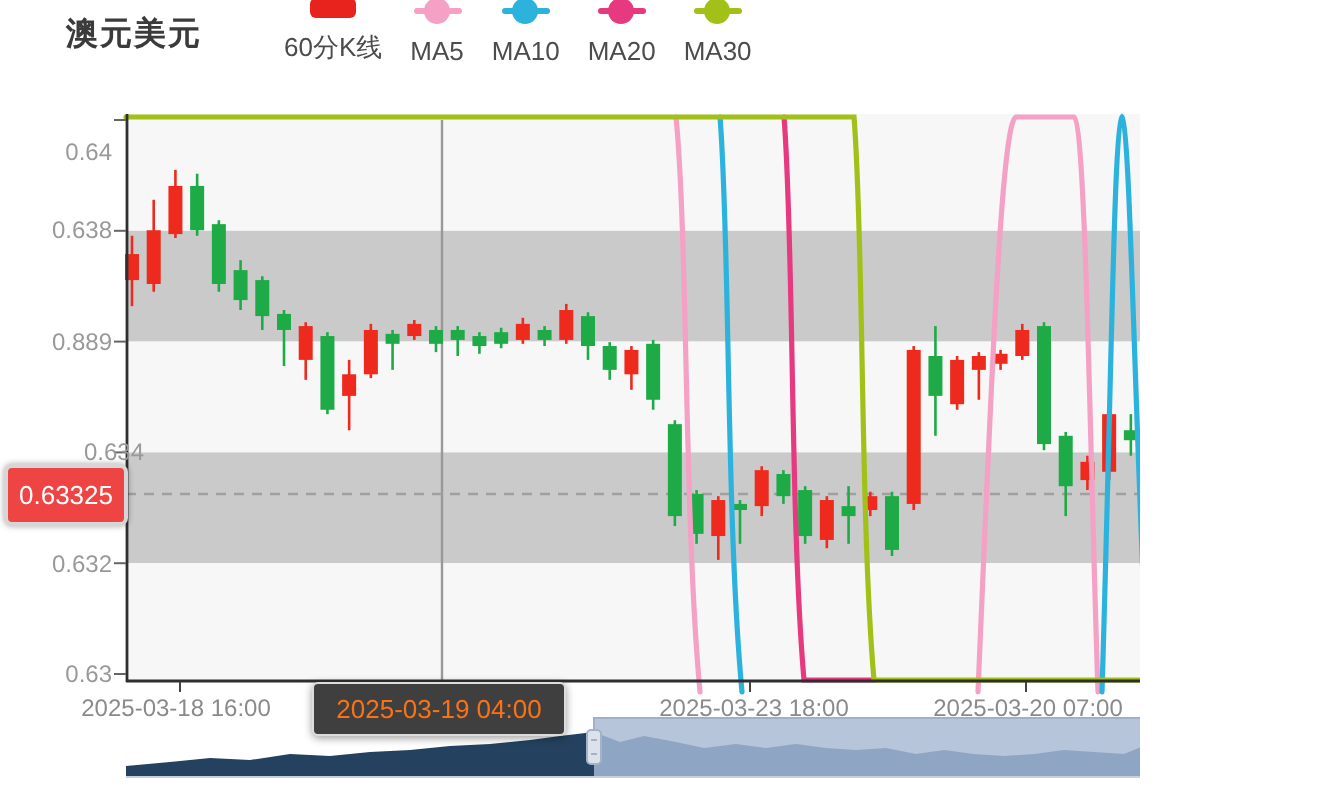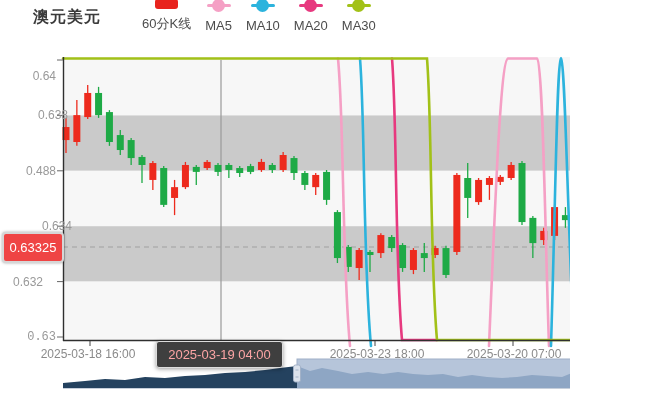--- a/index.html
+++ b/index.html
@@ -13,21 +13,21 @@
   .legend-item .linemark{position:relative;width:24px;height:13px;}
   .legend-item .linemark .bar{position:absolute;left:0;top:5px;width:24px;height:3px;border-radius:2px;}
   .legend-item .linemark .dot{position:absolute;left:5px;top:0;width:13px;height:13px;border-radius:50%;}
   .legend-item .lbl{font-size:13px;color:#4c4c4c;}
   .ylabel{position:absolute;left:0;width:56px;text-align:right;font-size:12px;color:#999;line-height:12px;}
   .xlabel{position:absolute;transform:translateX(-50%);font-size:12px;color:#8a8a8a;white-space:nowrap;}
   .badge-price{position:absolute;left:2px;top:232px;width:58px;height:27px;background:#ef4444;
     border:2px solid #d6d6d6;border-radius:4px;color:#fff;font-size:13px;display:flex;
     align-items:center;justify-content:center;box-shadow:0 0 3px rgba(0,0,0,.35);}
   .badge-time{position:absolute;left:156px;top:341px;width:125px;height:25px;background:#3f3f3f;
-    border:1px solid #dcdcdc;border-radius:3px;color:#fca5a5;font-size:13px;display:flex;
+    border:1px solid #dcdcdc;border-radius:3px;color:#f97316;font-size:13px;display:flex;
     align-items:center;justify-content:center;box-shadow:0 1px 4px rgba(0,0,0,.4);white-space:nowrap;text-align:center;}
 </style>
 </head>
 <body>
 
 <div class="stage">
 
   <svg id="plot" width="670" height="400" viewBox="0 0 670 400">
       <rect x="63" y="57" width="540" height="58.40000000000005" fill="#f7f7f7"></rect>
       <rect x="63" y="115.40000000000005" width="540" height="55.40000000000005" fill="#cacaca"></rect>
@@ -196,25 +196,25 @@
         <span class="linemark">
           <span class="bar" style="background: rgb(162, 193, 24);"></span>
           <span class="dot" style="background: rgb(162, 193, 24);"></span>
         </span>
         <span class="lbl">MA30</span>
       </div>
     </div>
 
   <div id="ylabels">
       <div class="ylabel" style="top: 54px; margin-top: 16px;">0.64</div>
-      <div class="ylabel" style="top: 109.4px; padding-left: 12px;">0.638</div>
-      <div class="ylabel" style="top: 164.8px;">0.488</div>
+      <div class="ylabel" style="top: 109.4px;">0.638</div>
+      <div class="ylabel" style="top: 164.8px;">0.889</div>
       <div class="ylabel" style="top: 220.2px; margin-left: 16px;">0.634</div>
-      <div class="ylabel" style="top: 275.6px; text-align: center;">0.632</div>
-      <div class="ylabel" style="top: 331px; font-family: Liberation Mono, monospace;">0.63</div>
+      <div class="ylabel" style="top: 275.6px;">0.632</div>
+      <div class="ylabel" style="top: 331px;">0.63</div>
     </div>
   <div id="xlabels">
       <div class="xlabel" style="left: 88px; top: 347px;">2025-03-18 16:00</div>
       <div class="xlabel" style="left: 377px; top: 347px;">2025-03-23 18:00</div>
       <div class="xlabel" style="left: 514px; top: 347px;">2025-03-20 07:00</div>
     </div>
 
   <div class="badge-price">0.63325</div>
   <div class="badge-time">2025-03-19 04:00</div>
 </div>

